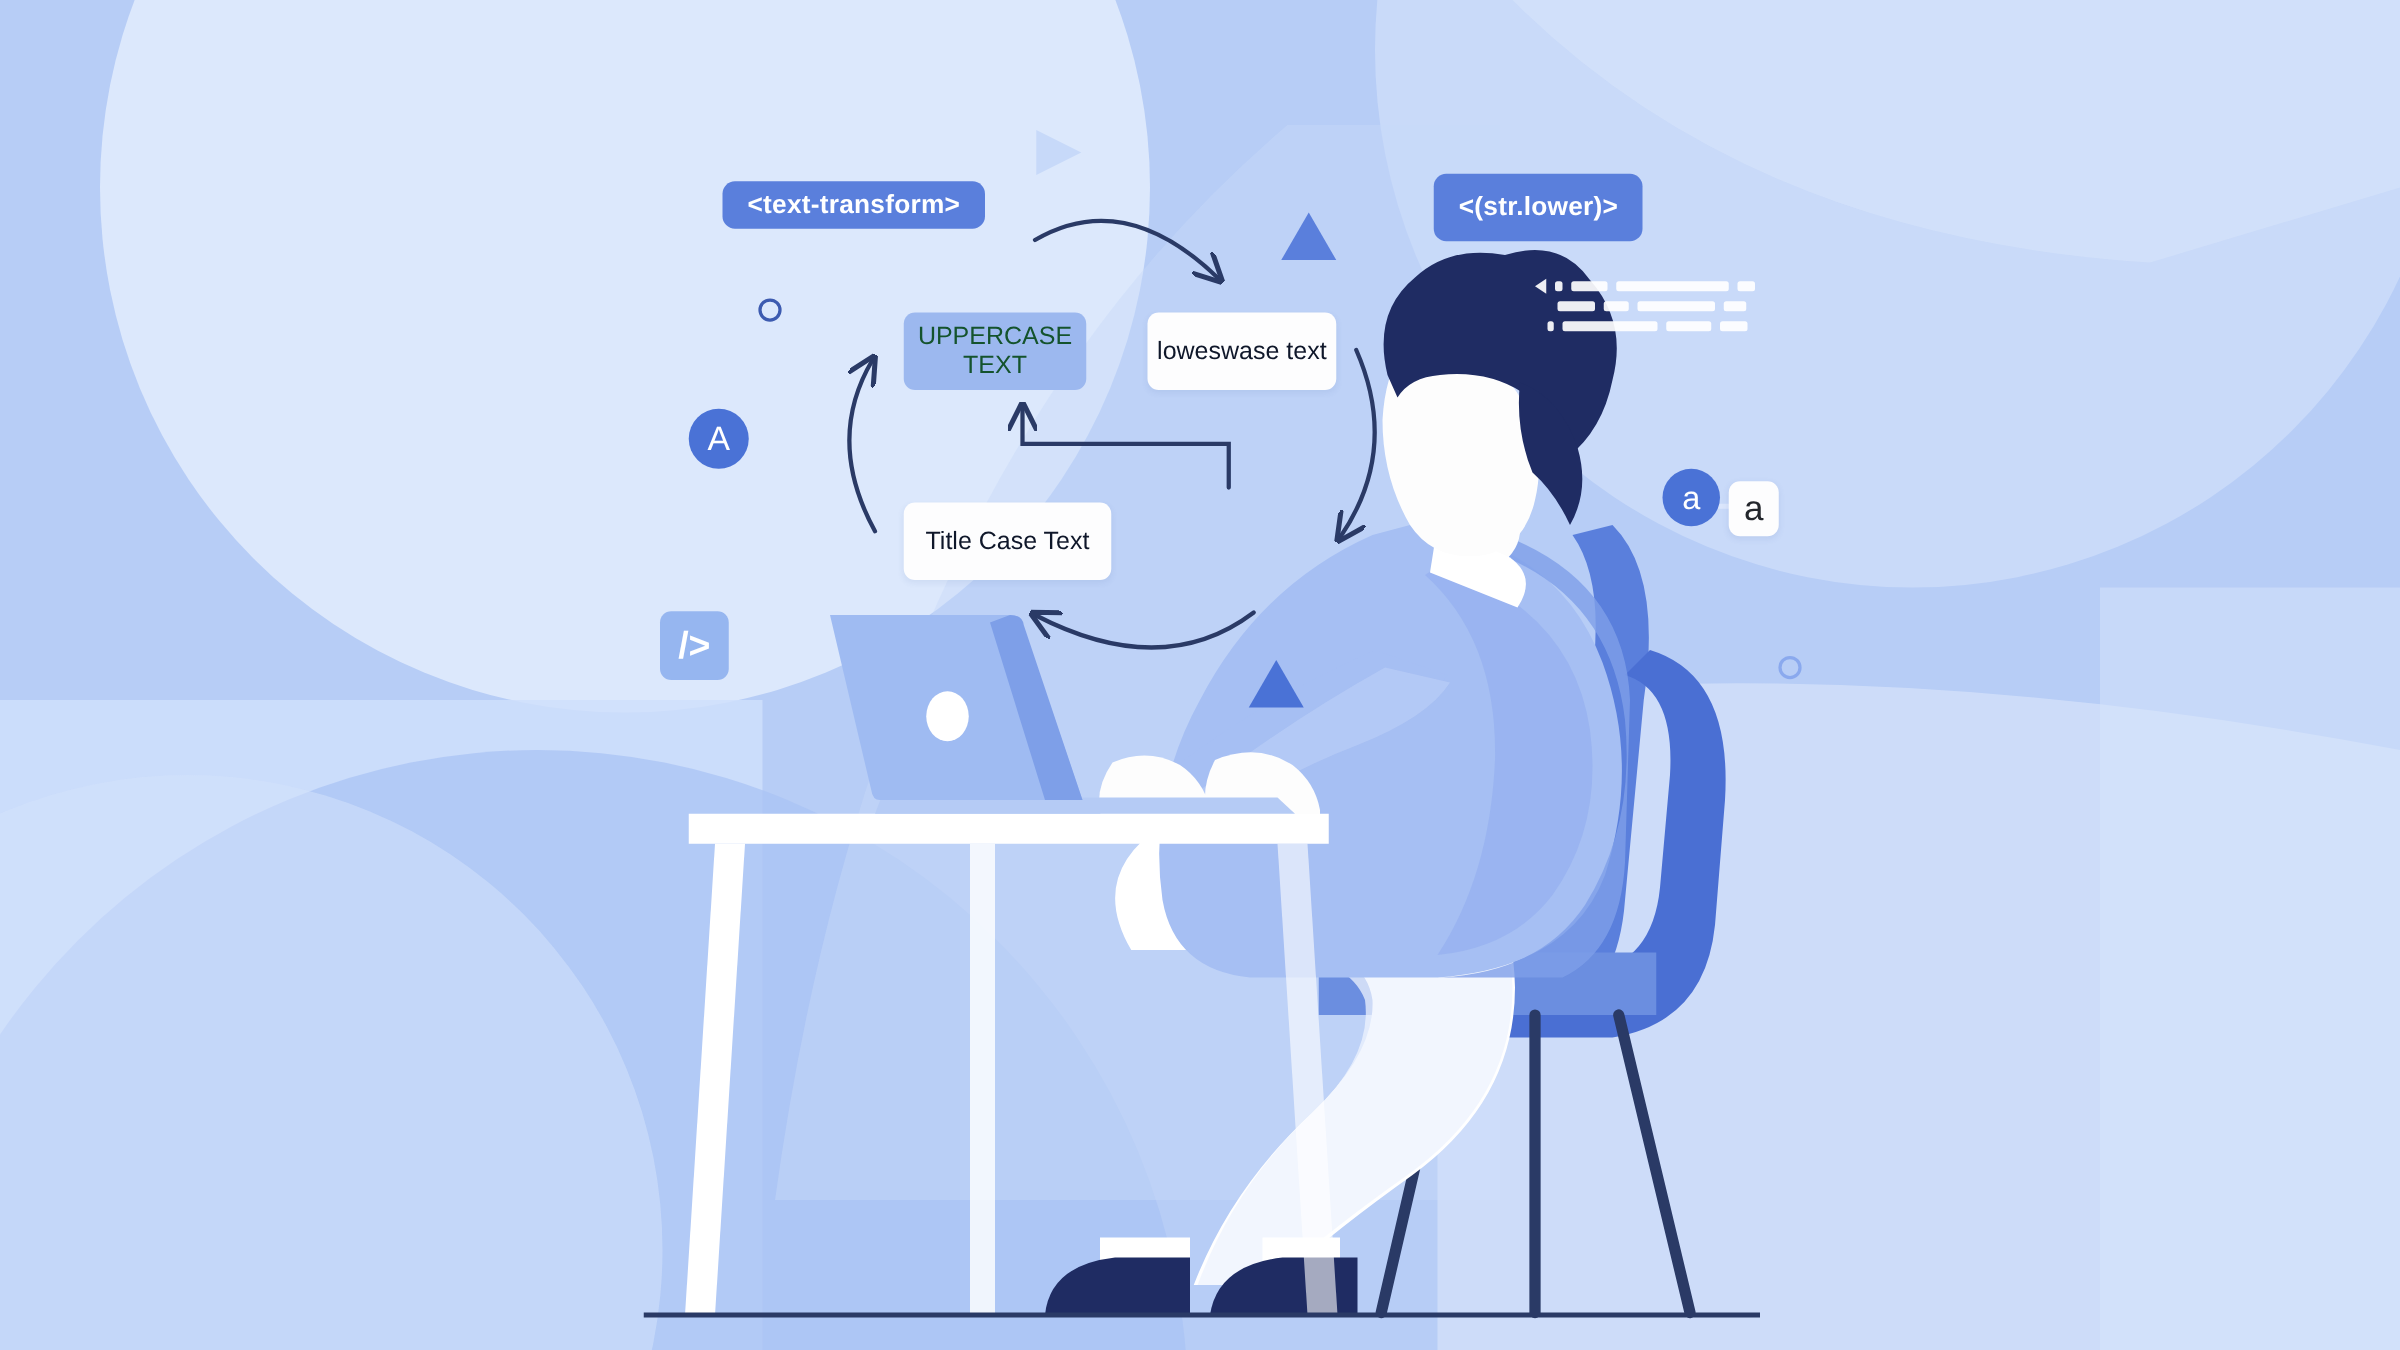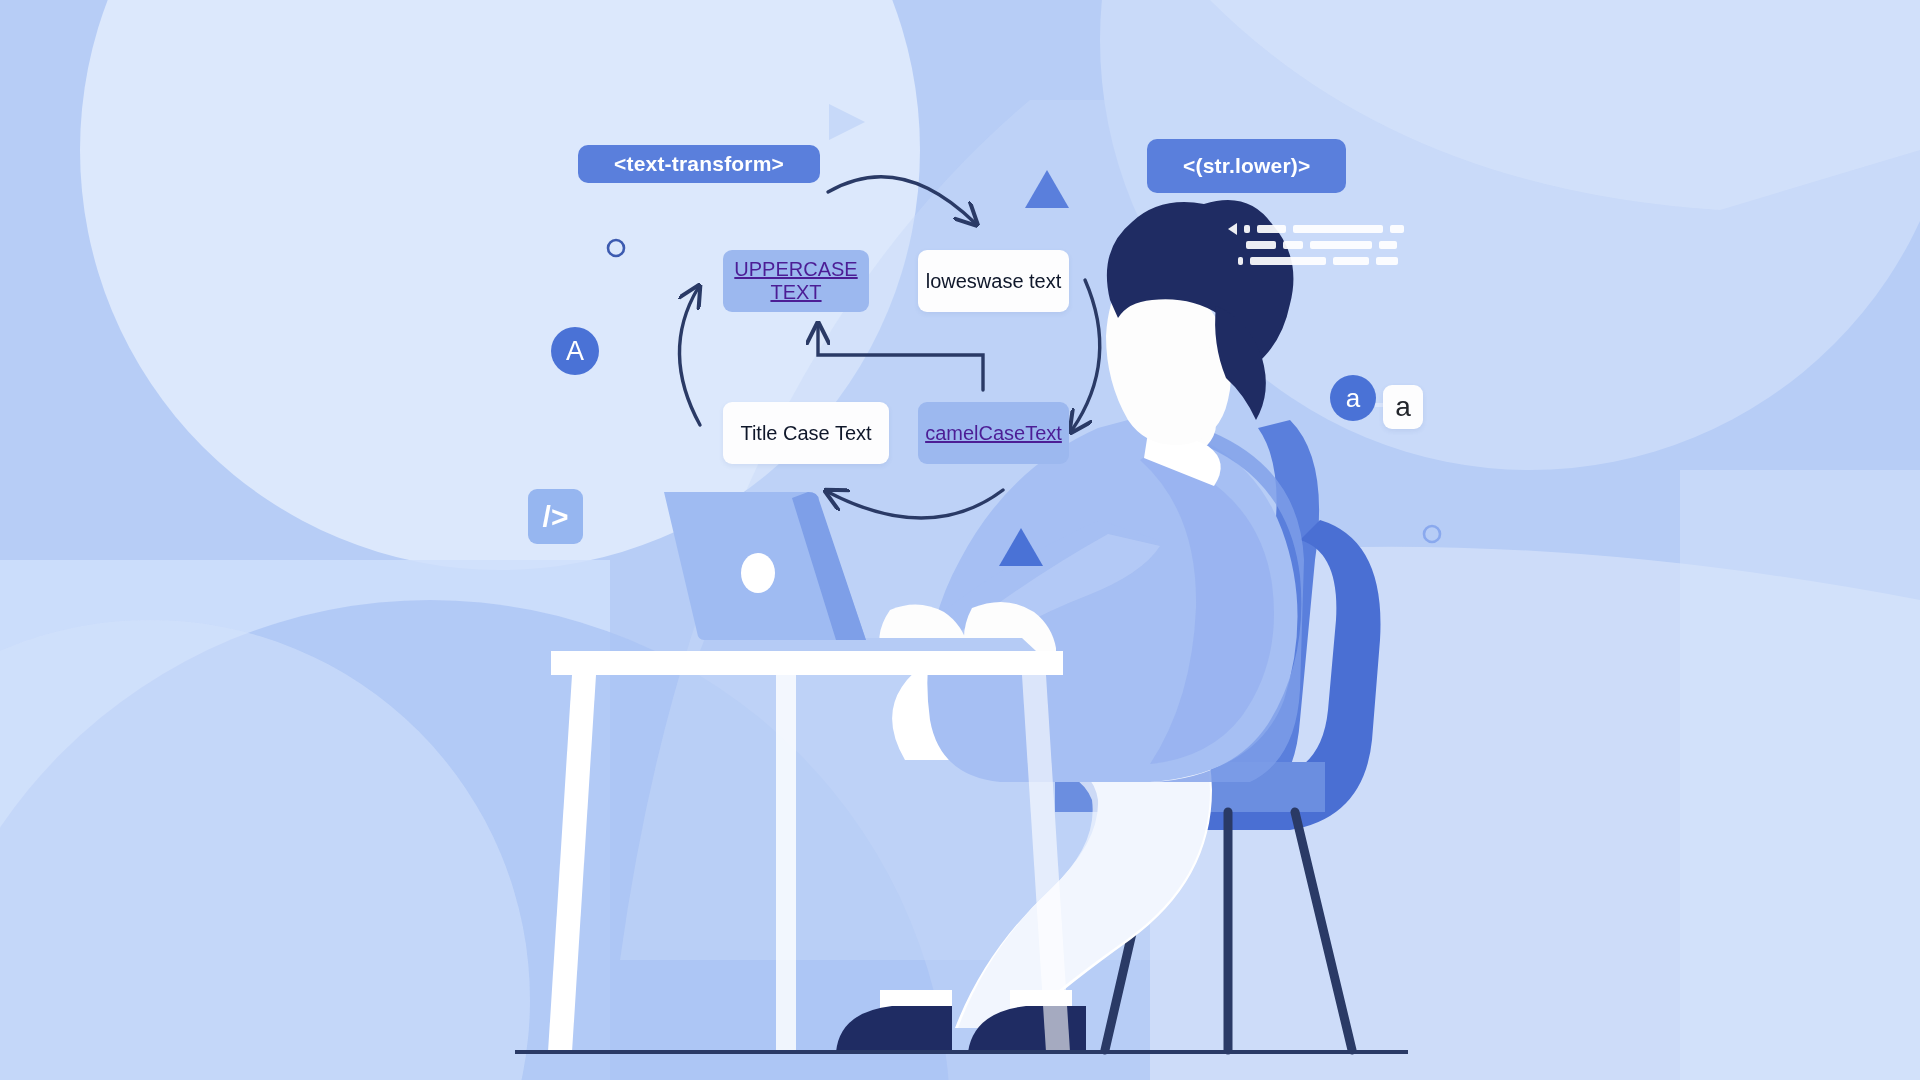--- a/index.html
+++ b/index.html
@@ -32,41 +32,40 @@
     justify-content: center;
     border-radius: 10px;
     font-weight: 700;
     letter-spacing: .2px;
     white-space: nowrap;
   }
   .chip-tag {
     background: #5a7fdc;
     color: #ffffff;
     font-size: 21px;
-    padding: 0 36px;
+    padding: 0 20px;
     height: 38px;
     border-radius: 10px;
   }
 
   
   .flowbox {
     position: absolute;
     display: flex;
     align-items: center;
     justify-content: center;
     border-radius: 9px;
     font-size: 20px;
     font-weight: 500;
     color: #1b1d21;
     text-align: center;
   }
   .flowbox.filled {
     background: #9cb8ef;
-    color: #4c1d95;
-    text-decoration: underline;
+    color: #14532d;
   }
   .flowbox.plain {
     background: #fdfdfe;
     color: #0f172a;
     box-shadow: 0 2px 5px rgba(60,90,160,.09);
   }
 
   
   .badge-circle {
     position: absolute;
@@ -247,21 +246,20 @@
   <div class="chip chip-tag" style="left:578px; top:145px; height:38px;">&lt;text-transform&gt;</div>
 
   <div class="chip chip-tag" style="left:1147px; top:139px; height:54px;">&lt;(str.lower)&gt;</div>
 
   <div class="flowbox filled" style="left:723px; top:250px; width:146px; height:62px;">UPPERCASE TEXT</div>
 
   <div class="flowbox plain" style="left:918px; top:250px; width:151px; height:62px;">loweswase text</div>
 
   <div class="flowbox plain" style="left:723px; top:402px; width:166px; height:62px;">Title Case Text</div>
 
-  <div class="flowbox filled" style="left:918px; top:402px; width:151px; height:62px;">camelCaseText</div>
 
   <div class="badge-circle" style="left:551px; top:327px; width:48px; height:48px;">A</div>
 
   <div class="badge-square light" style="left:528px; top:489px; width:55px; height:55px;">/&gt;</div>
 
   <div class="badge-circle" style="left:1330px; top:375px; width:46px; height:46px; font-size:26px;">a</div>
 
   <div class="badge-square white" style="left:1383px; top:385px; width:40px; height:44px;">a</div>
 
   <div id="codelines">

